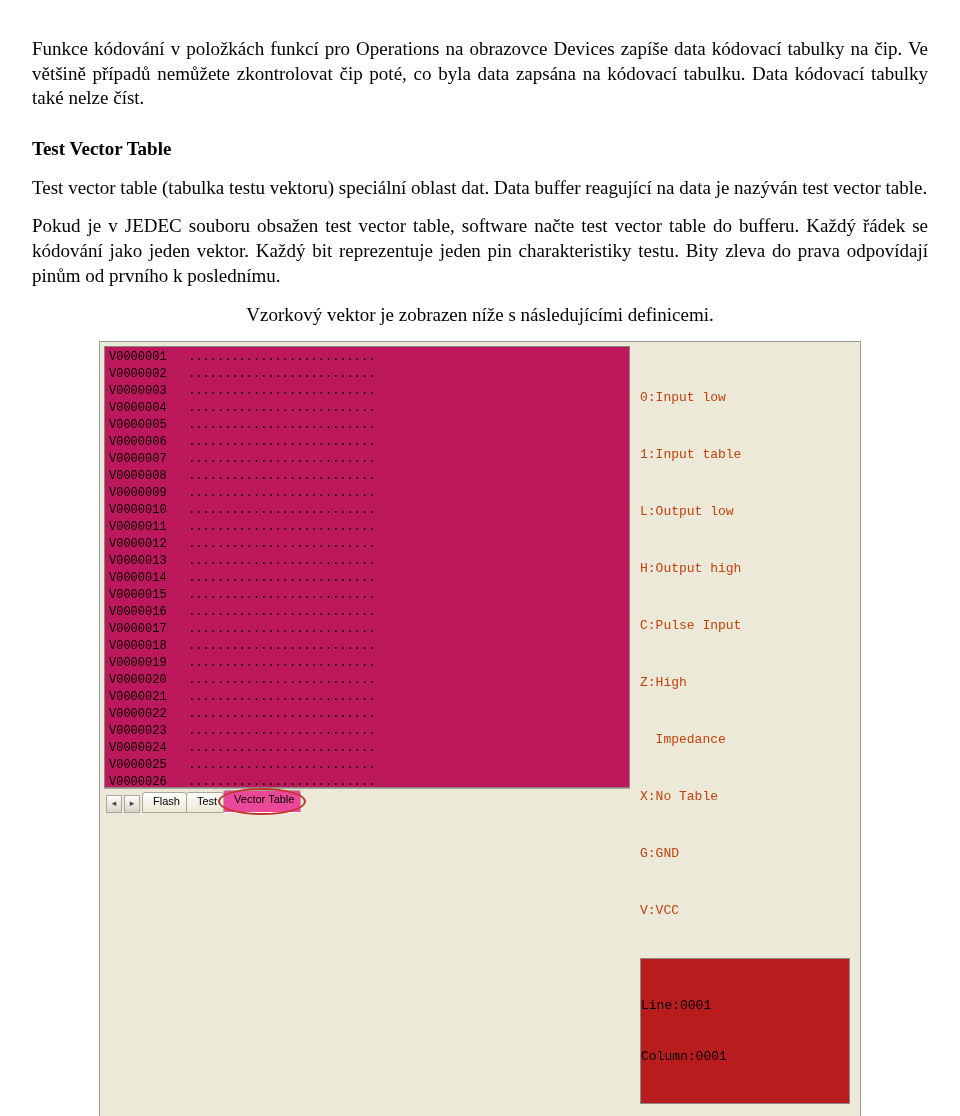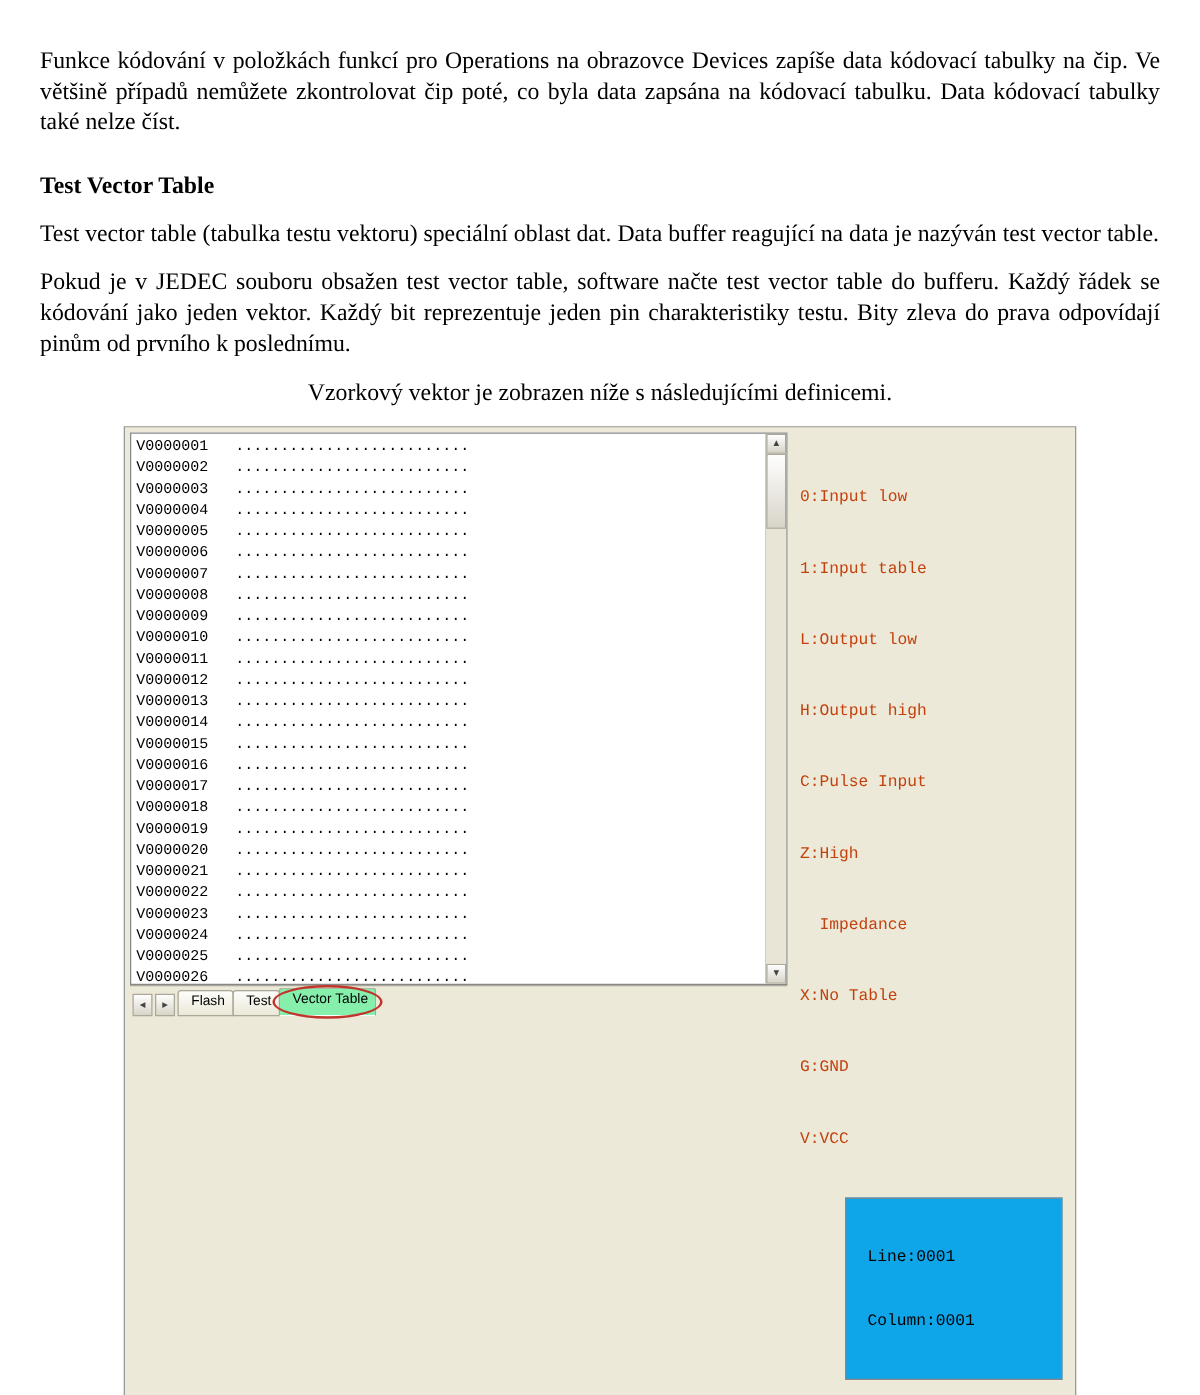--- a/index.html
+++ b/index.html
@@ -30,26 +30,27 @@
     color: #000;
   }
   .left-pane {
     flex: 1;
     display: flex;
     flex-direction: column;
     background: #ece9d8;
     padding: 4px 0 0 4px;
   }
   .vector-list {
-    background: #ffffff;
+    background: #be185d;
     border: 1px solid #888;
     height: 440px;
     overflow: hidden;
     position: relative;
     display: flex;
+    flex-direction: column;
   }
   .list-body {
     flex: 1;
     padding: 2px 4px;
     font-family: "Courier New", monospace;
     font-size: 12px;
     line-height: 17px;
     color: #000;
     white-space: pre;
   }
@@ -102,21 +103,21 @@
     background: linear-gradient(#fdfdfb,#ece9d8);
     border: 1px solid #aca899;
     border-bottom: 1px solid #aca899;
     border-radius: 3px 3px 0 0;
     margin-right: -1px;
     font-size: 11px;
     color: #000;
     position: relative;
   }
   .tab.active {
-    background: #86efac;
+    background: #ec4899;
     border-bottom: 1px solid #fff;
     height: 20px;
     z-index: 2;
   }
   .ellipse {
     position: absolute;
     left: -6px; right: -6px; top: -3px; bottom: -3px;
     border: 2px solid #c0362c;
     border-radius: 50%;
     pointer-events: none;
@@ -131,28 +132,27 @@
   .legend {
     font-family: "Courier New", monospace;
     font-size: 13px;
     line-height: 19px;
     white-space: pre;
     color: #c2410c;
   }
   .pos-box {
     margin-top: auto;
     margin-bottom: 90px;
-    background: #0ea5e9;
+    background: #b91c1c;
     border: 1px solid #888;
-    padding: 4px 17px;
+    padding: 4px 0;
     font-family: "Courier New", monospace;
     font-size: 13px;
     line-height: 17px;
     white-space: pre;
-    margin-left: 36px;
   }
 </style>
 </head>
 <body>
 
 <p class="para">Funkce kódování v položkách funkcí pro Operations na obrazovce Devices zapíše data kódovací tabulky na čip. Ve většině případů nemůžete zkontrolovat čip poté, co byla data zapsána na kódovací tabulku. Data kódovací tabulky také nelze číst.</p>
 
 <p class="heading">Test Vector Table</p>
 
 <p class="para">Test vector table (tabulka testu vektoru) speciální oblast dat. Data buffer reagující na data je nazýván test vector table.</p>

